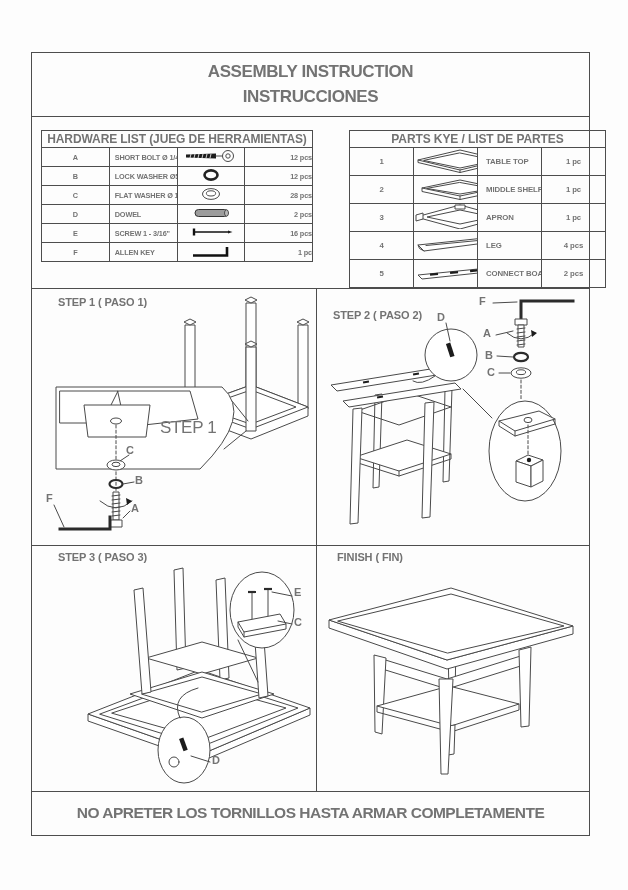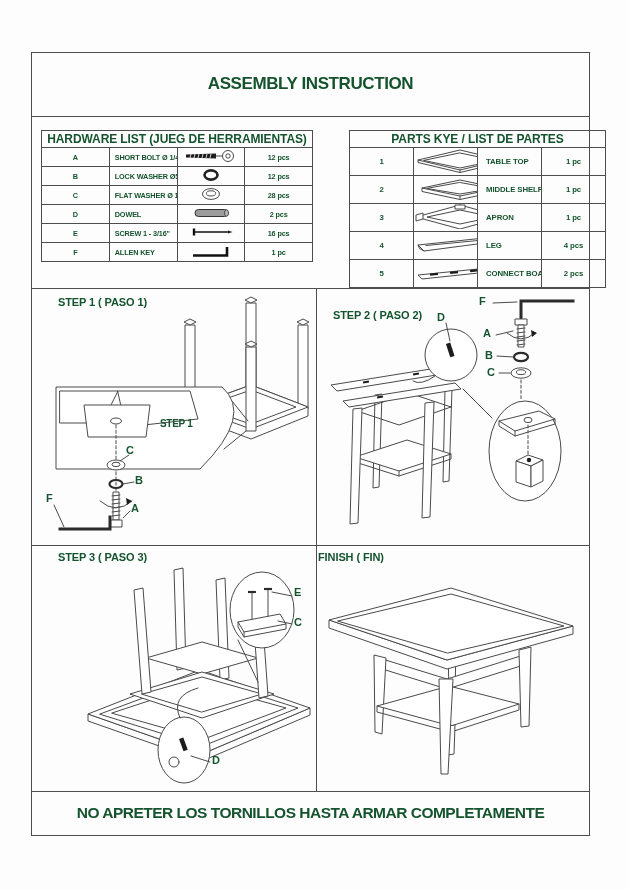--- a/index.html
+++ b/index.html
@@ -1,53 +1,53 @@
 <!DOCTYPE html>
 <html><head>
 <meta charset="utf-8">
 <style>
   html,body{margin:0;padding:0;background:#fff;}
   .page{position:relative;width:628px;height:890px;background:#fdfdfd;overflow:hidden;
-        font-family:"Liberation Sans","DejaVu Sans",sans-serif;color:#14532d;}
+        font-family:"Liberation Sans","DejaVu Sans",sans-serif;color:#737373;}
   .doc{position:absolute;left:31px;top:52px;width:559px;height:784px;
        border:1.5px solid #4d4d4d;box-sizing:border-box;background:#fdfdfd;}
 
   
   .title-sec{height:64px;border-bottom:1.5px solid #4d4d4d;box-sizing:border-box;
              display:flex;flex-direction:column;align-items:center;justify-content:center;}
   .title-sec div{font-weight:bold;font-size:17px;letter-spacing:-0.4px;line-height:1.45;}
 
   
   .lists-sec{position:relative;height:172px;border-bottom:1.5px solid #4d4d4d;box-sizing:border-box;}
   table{border-collapse:collapse;table-layout:fixed;}
   th,td{border:1px solid #4d4d4d;padding:0;overflow:hidden;white-space:nowrap;}
   th{font-size:12px;font-weight:bold;letter-spacing:-0.1px;height:16px;}
   .hw-table{position:absolute;left:9px;top:13px;width:272px;}
   .hw-table td{height:18px;font-size:7.3px;font-weight:bold;letter-spacing:-0.15px;}
   .hw-table .c-key{width:22px;text-align:center;}
   .hw-table .c-desc{width:152px;padding-left:5px;}
   .hw-table .c-icon{width:63px;text-align:center;}
-  .hw-table .c-qty{width:35px;text-align:center;}
+  .hw-table .c-qty{width:35px;text-align:right;}
   .parts-table{position:absolute;left:294px;top:13px;width:257px;margin-left:23px;}
   .parts-table td{height:27px;font-size:7.8px;font-weight:bold;letter-spacing:-0.1px;}
   .parts-table .c-num{width:25px;text-align:center;}
   .parts-table .c-img{width:99px;text-align:center;}
   .parts-table .c-name{width:92px;padding-left:8px;}
   .parts-table .c-qty{width:41px;text-align:center;}
 
   
   .steps-grid{display:grid;grid-template-columns:285px 1fr;grid-template-rows:257px 1fr;
               height:503px;border-bottom:1.5px solid #4d4d4d;box-sizing:border-box;}
   .panel{position:relative;box-sizing:border-box;overflow:hidden;}
   .p1,.p3{border-right:1.2px solid #4d4d4d;}
   .p1,.p2{border-bottom:1.2px solid #4d4d4d;}
   .panel svg{position:absolute;left:0;top:0;}
   .step-label{position:absolute;font-size:11px;font-weight:bold;letter-spacing:-0.1px;z-index:3;}
   .co{position:absolute;font-size:11px;font-weight:bold;z-index:3;}
-  .inset-label{position:absolute;font-size:10px;font-weight:bold;letter-spacing:-0.3px;z-index:3;}
+  .inset-label{position:absolute;font-size:17px;font-weight:normal;letter-spacing:-0.3px;z-index:3;}
 
   
   .warning-sec{height:43px;display:flex;flex-direction:column;align-items:center;justify-content:center;}
   .warning-sec div{font-weight:bold;font-size:15.5px;letter-spacing:-0.5px;line-height:1.3;}
 
   
   .s{fill:none;stroke:#4a4a4a;stroke-width:1;stroke-linejoin:round;stroke-linecap:round;}
   .f{fill:#fff;stroke:#4a4a4a;stroke-width:1;stroke-linejoin:round;}
   .d{stroke-dasharray:3 2.2;}
   .k{fill:#1c1c1c;stroke:none;}
@@ -55,20 +55,21 @@
   .w2{stroke-width:2.2;stroke:#2b2b2b;fill:none;}
 </style>
 </head>
 <body>
 
 <div class="page">
  <div class="doc">
 
   <div class="title-sec">
     <div>ASSEMBLY INSTRUCTION</div>
+    <div>INSTRUCCIONES</div>
   </div>
 
   <div class="lists-sec">
 
     <table class="hw-table">
       <tbody>
             <tr>
               <th colspan="4">HARDWARE LIST (JUEG DE HERRAMIENTAS)</th>
             </tr>
       <tr>
@@ -353,21 +354,21 @@
 
         <ellipse class="f" cx="152" cy="204" rx="26" ry="33"></ellipse>
         <path class="s" d="M148,172 Q138,150 166,142"></path>
         <rect class="k" x="149" y="192" width="4.5" height="13" transform="rotate(-20 151 198)"></rect>
         <circle class="s" cx="142" cy="216" r="5"></circle>
         <line class="s" x1="178" y1="216" x2="159" y2="210"></line>
       </svg>
     </div>
 
     <div class="panel p4">
-      <span class="step-label" style="left:1px;top:5px">FINISH ( FIN)</span>
+      <span class="step-label" style="left:20px;top:5px">FINISH ( FIN)</span>
       <svg width="271" height="244" viewBox="0 0 271 244">
         <polygon class="f" points="131,99 139,99 138,149 132,149"></polygon>
         <polygon class="f" points="12,74 130,114 256,80 256,88 130,123 12,82"></polygon>
         <polygon class="f" points="12,74 134,42 256,80 130,114"></polygon>
         <polygon class="s" points="21,75 134,48 247,80 131,107"></polygon>
         <polygon class="f" points="62,112 130,133 130,143 62,122"></polygon>
         <polygon class="f" points="130,133 210,108 210,118 130,143"></polygon>
         <polygon class="f" points="57,109 69,112 65,188 58,186"></polygon>
         <polygon class="f" points="202,104 214,101 212,180 204,181"></polygon>
         <polygon class="f" points="60,160 132,140 202,158 134,180"></polygon>

